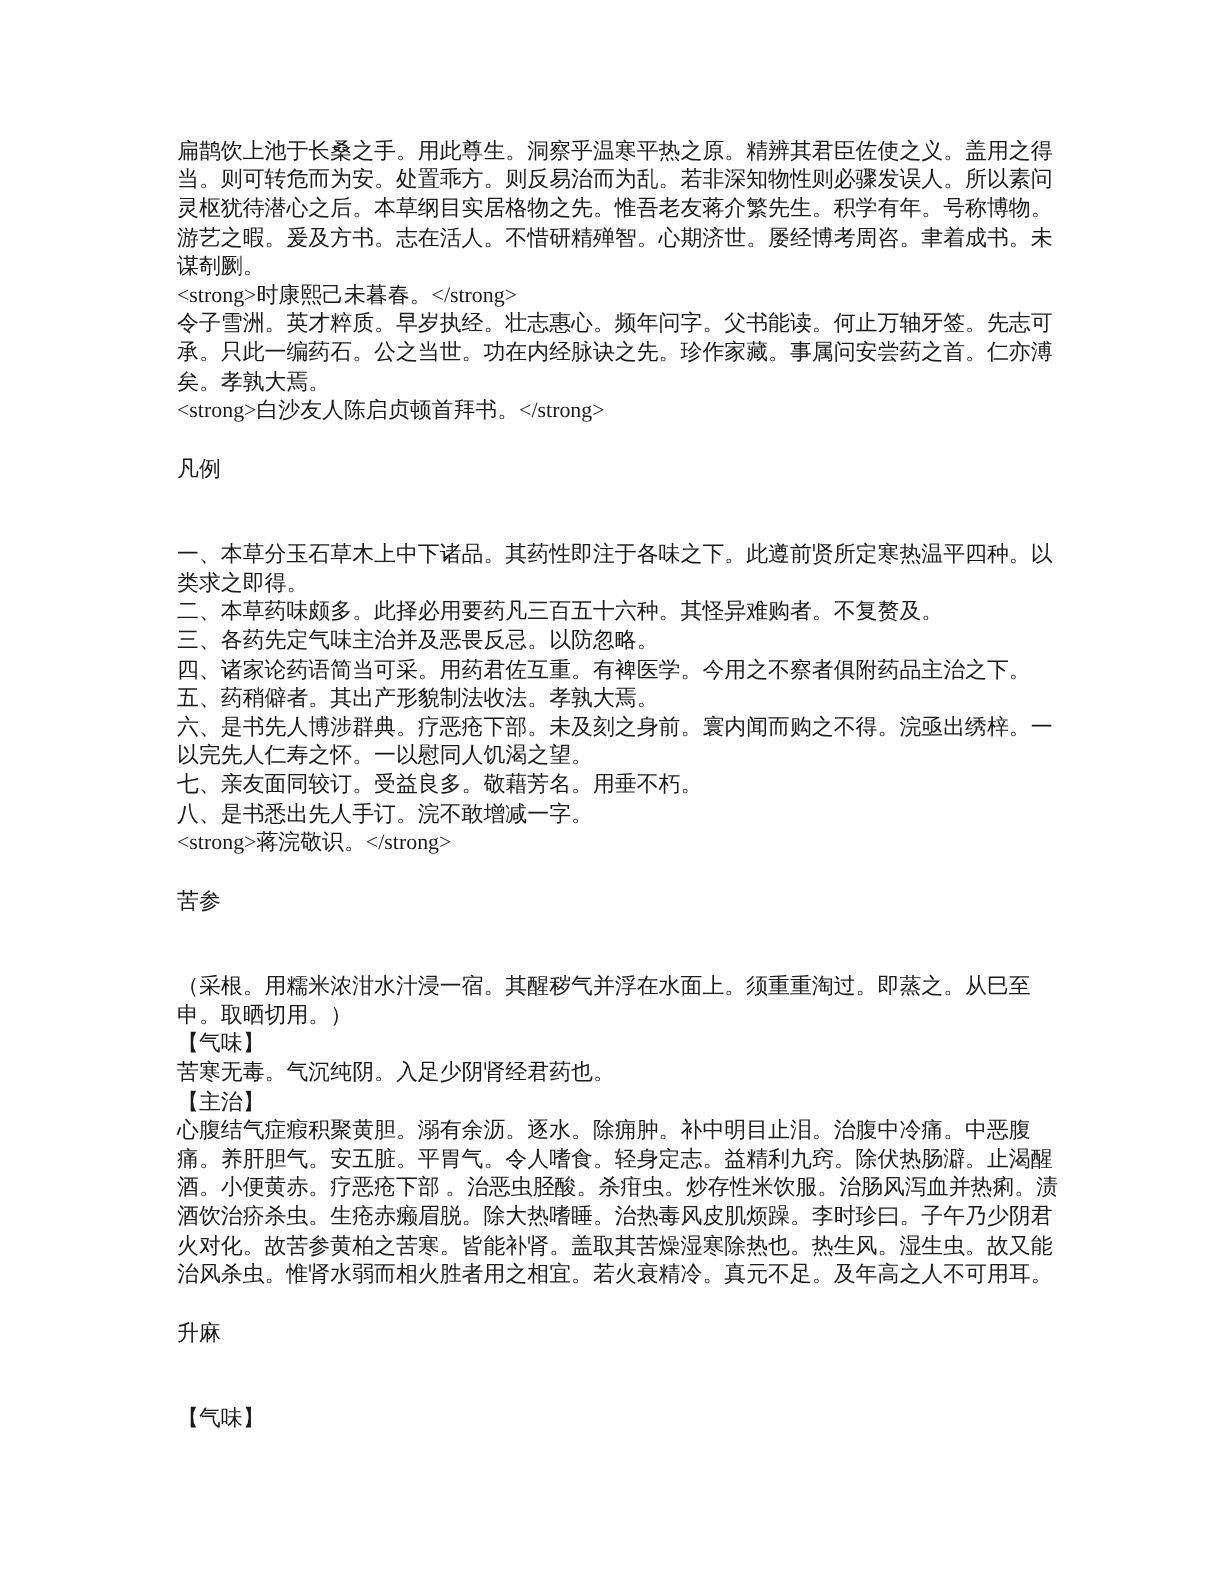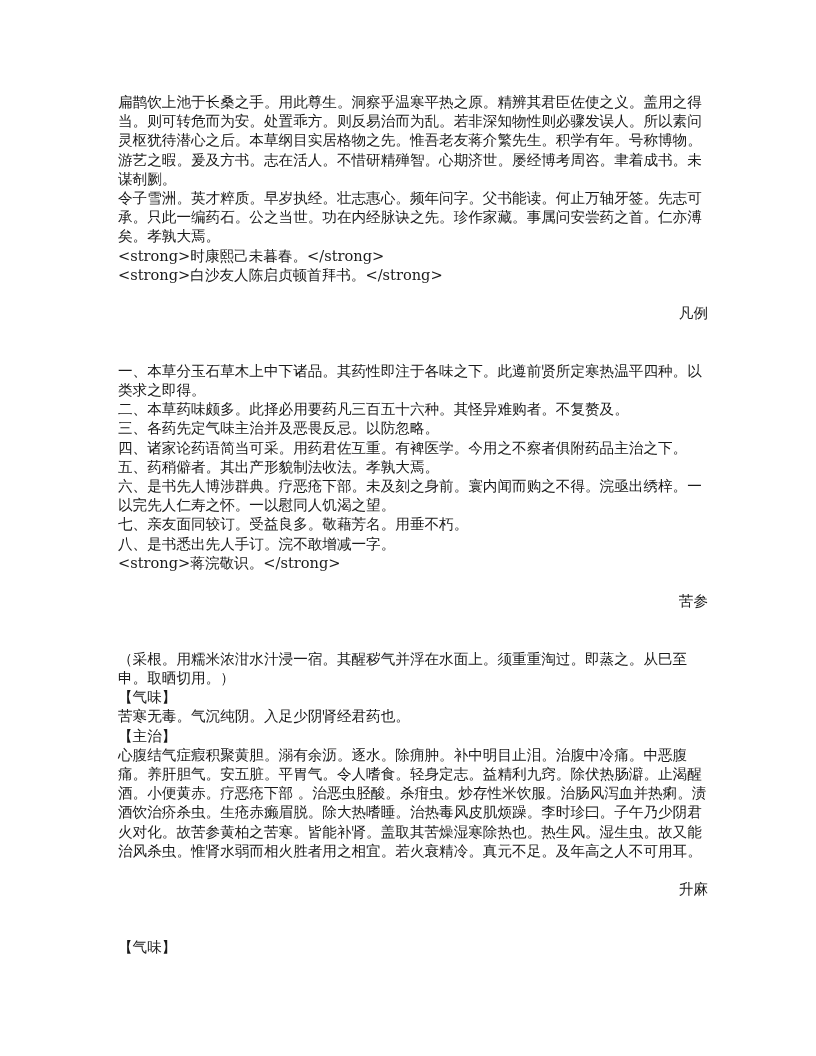--- a/index.html
+++ b/index.html
@@ -2,32 +2,32 @@
 <html><head>
 <meta charset="utf-8">
 <style>
   html, body { margin: 0; padding: 0; background: #ffffff; }
   body { width: 816px; height: 1056px; position: relative; overflow: hidden; }
   .page {
     position: absolute; left: 118px; top: 92px; width: 590px;
     font-family: "DejaVu Serif", "Liberation Serif", serif;
     font-size: 14.6px; line-height: 19.2px; color: #1a1a1a;
   }
-  .p { margin: 0; white-space: pre-wrap; word-break: break-all; }
+  .p { margin: 0; white-space: pre-wrap; word-break: break-all; font-family: Liberation Serif, serif; }
   .gap1 { height: 19.2px; }
   .gap2 { height: 38.4px; }
-  .heading { margin: 0; text-align: right; }
+  .heading { margin: 0; }
 </style>
 </head>
 <body>
 
 <div class="page">
   <p class="p">扁鹊饮上池于长桑之手。用此尊生。洞察乎温寒平热之原。精辨其君臣佐使之义。盖用之得当。则可转危而为安。处置乖方。则反易治而为乱。若非深知物性则必骤发误人。所以素问灵枢犹待潜心之后。本草纲目实居格物之先。惟吾老友蒋介繁先生。积学有年。号称博物。游艺之暇。爰及方书。志在活人。不惜研精殚智。心期济世。屡经博考周咨。聿着成书。未谋剞劂。</p>
+  <p class="p">&lt;strong&gt;时康熙己未暮春。&lt;/strong&gt;</p>
   <p class="p">令子雪洲。英才粹质。早岁执经。壮志惠心。频年问字。父书能读。何止万轴牙签。先志可承。只此一编药石。公之当世。功在内经脉诀之先。珍作家藏。事属问安尝药之首。仁亦溥矣。孝孰大焉。</p>
-  <p class="p">&lt;strong&gt;时康熙己未暮春。&lt;/strong&gt;</p>
   <p class="p">&lt;strong&gt;白沙友人陈启贞顿首拜书。&lt;/strong&gt;</p>
 
   <div class="gap1"></div>
   <p class="heading">凡例</p>
   <div class="gap2"></div>
 
   <p class="p">一、本草分玉石草木上中下诸品。其药性即注于各味之下。此遵前贤所定寒热温平四种。以类求之即得。</p>
   <p class="p">二、本草药味颇多。此择必用要药凡三百五十六种。其怪异难购者。不复赘及。</p>
   <p class="p">三、各药先定气味主治并及恶畏反忌。以防忽略。</p>
   <p class="p">四、诸家论药语简当可采。用药君佐互重。有裨医学。今用之不察者俱附药品主治之下。</p>

